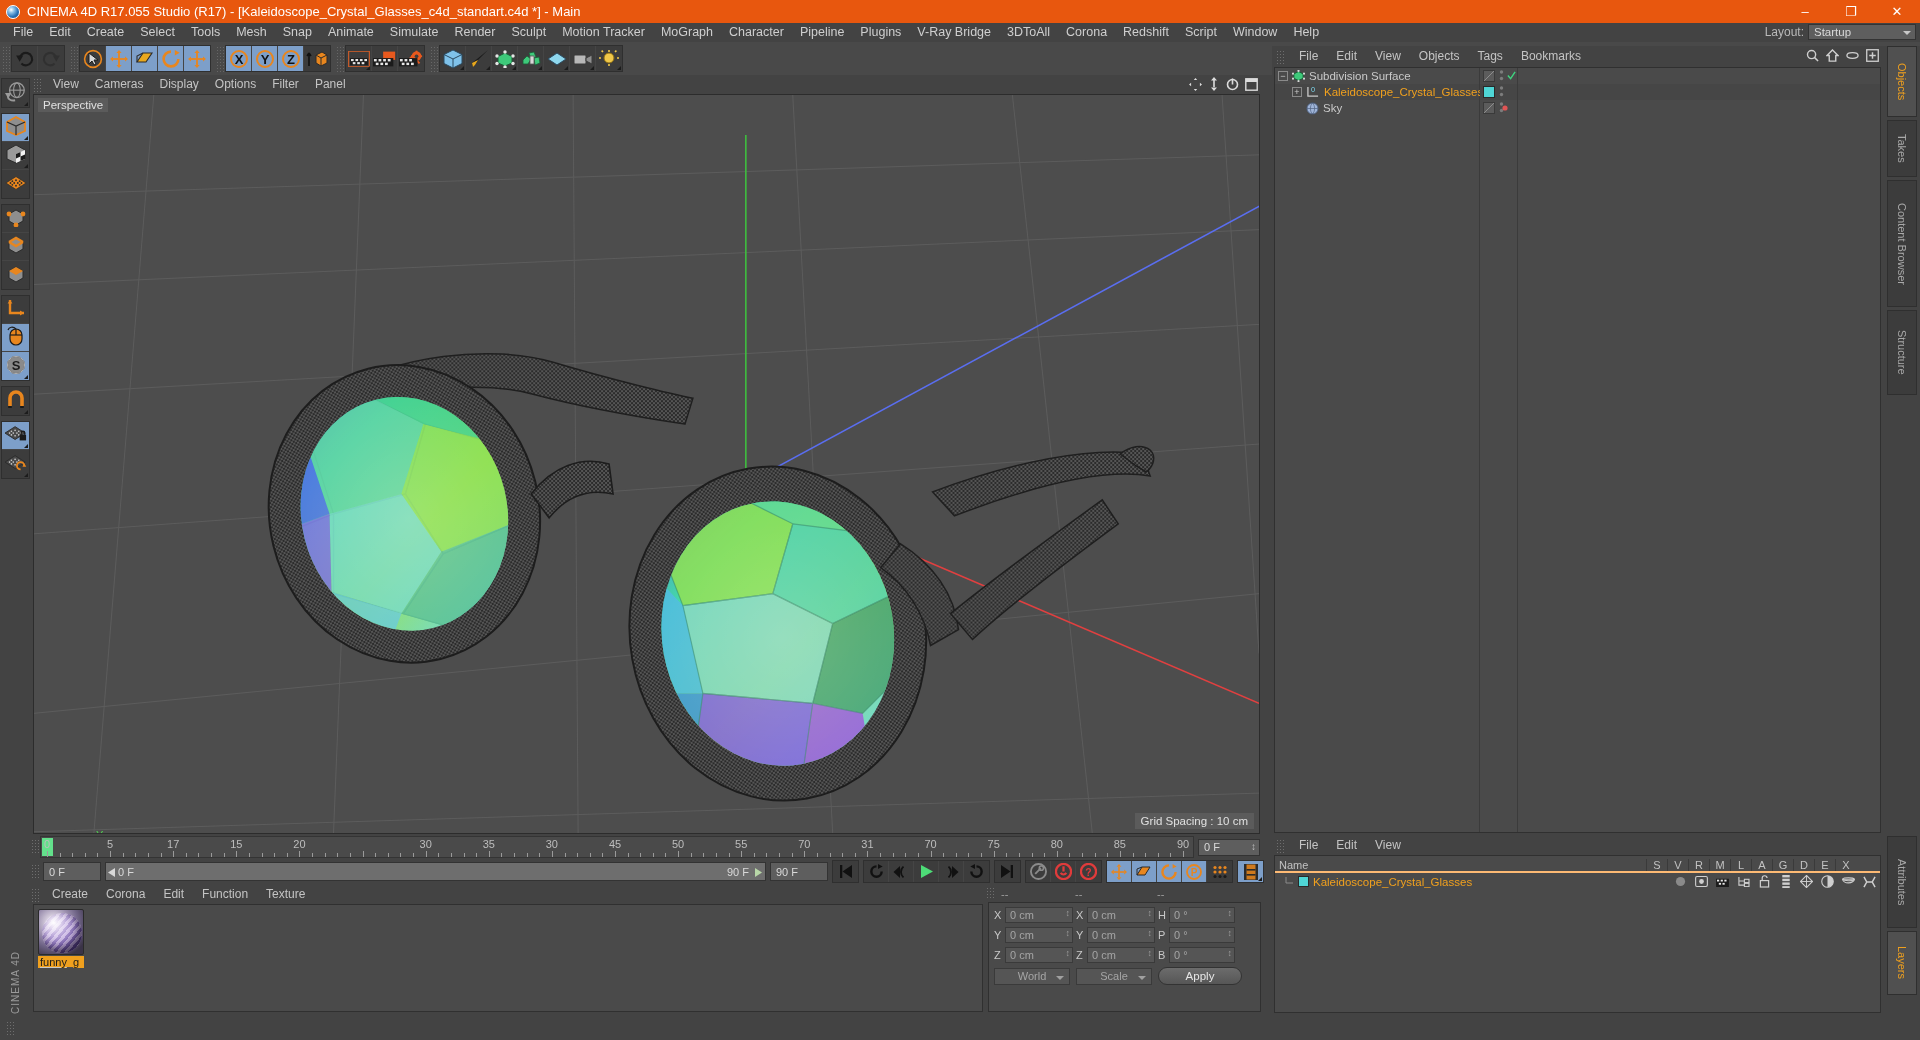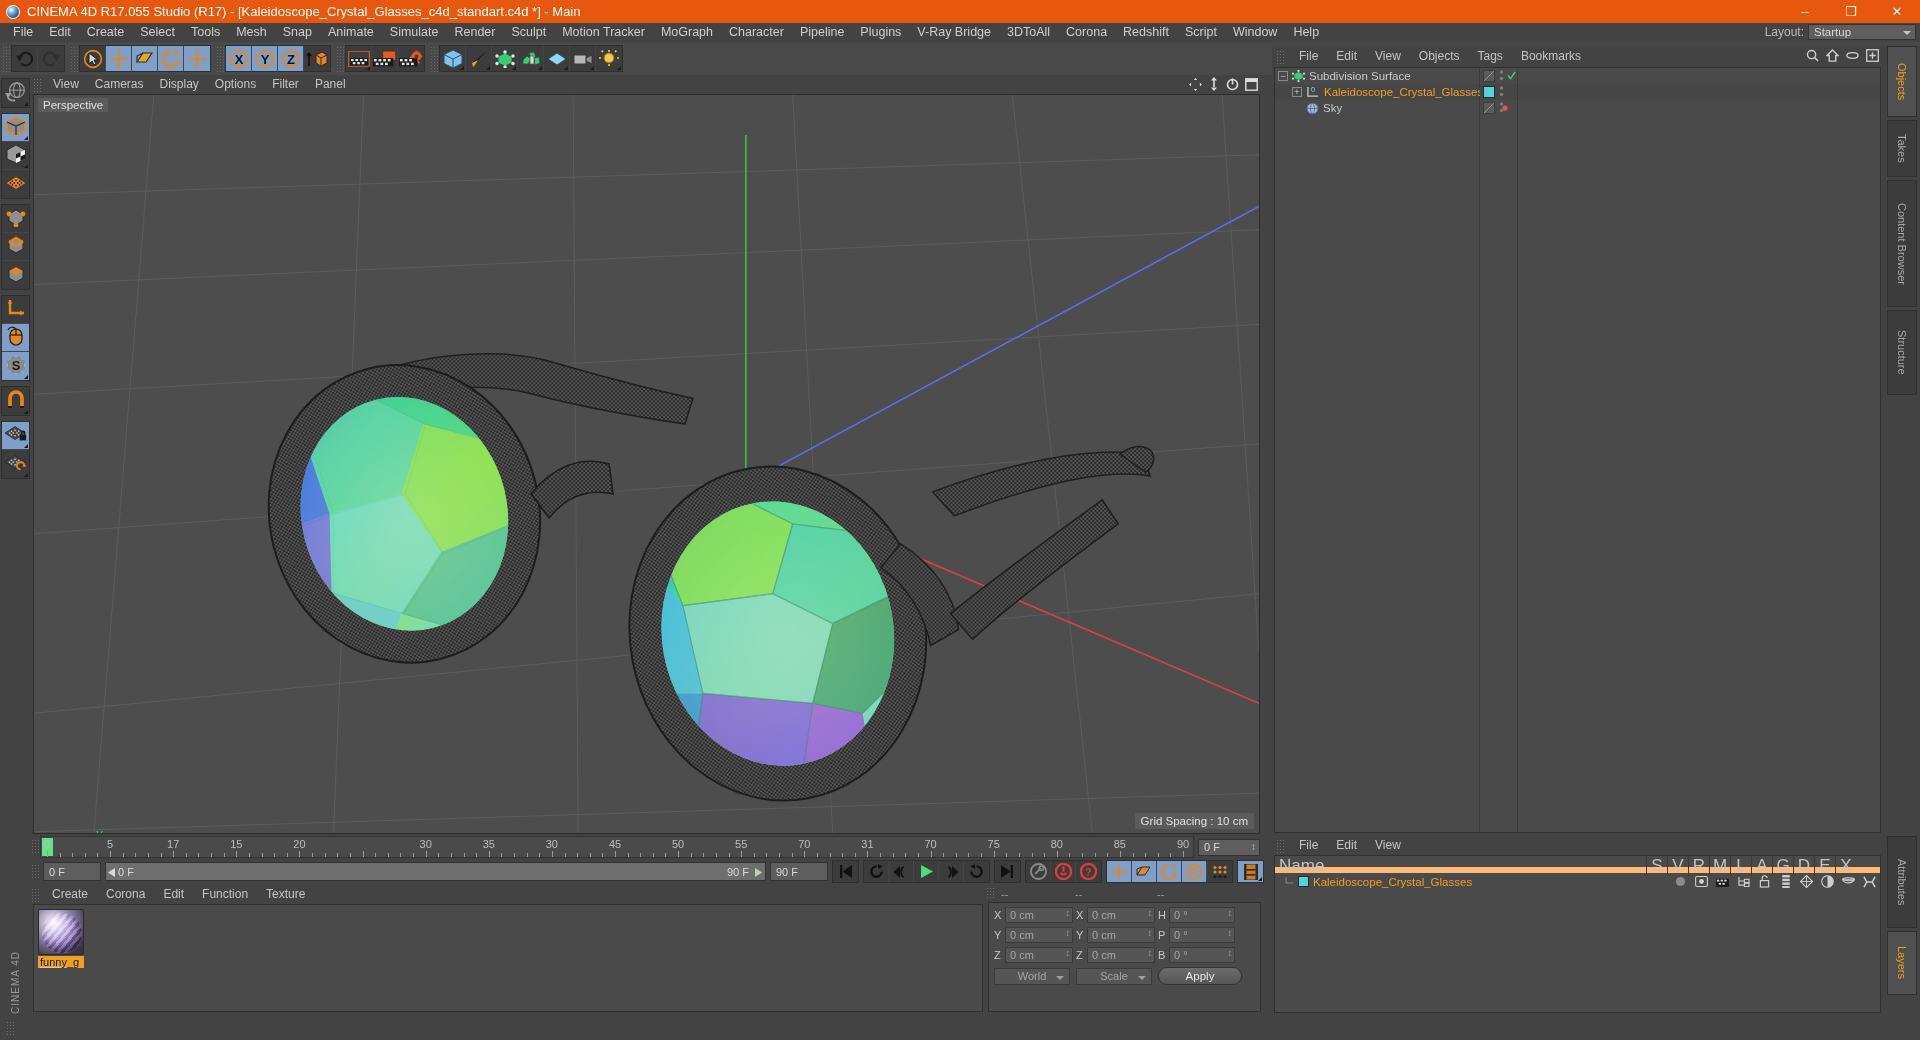--- a/index.html
+++ b/index.html
@@ -223,21 +223,21 @@
   .om-row.alt{background:#464646;}
   .om-row .txt{color:#c9c9c9;white-space:nowrap;}
   .om-row .txt.sel{color:#f0a01e;}
 
   
   .laymgr{position:absolute;left:1272px;top:836px;width:612px;height:180px;background:#434343;}
   .lm-menu{height:19px;display:flex;align-items:center;font-size:12px;color:#c4c4c4;}
   .lm-menu .grip{width:10px;height:14px;margin:0 4px;background-image:radial-gradient(circle,#6e6e6e 1px,transparent 1px);background-size:3px 3px;}
   .lm-menu .mi{padding:0 9px;line-height:19px;}
   .lm-body{position:absolute;left:2px;top:19px;right:3px;bottom:3px;background:#4a4a4a;border:1px solid #303030;}
-  .lm-head{height:17px;display:flex;align-items:flex-start;font-size:17px;color:#c2c2c2;border-bottom:6px solid #fdba74;}
+  .lm-head{height:17px;display:flex;align-items:flex-end;font-size:11px;color:#c2c2c2;border-bottom:2px solid #fdba74;}
   .lm-head .nm{flex:1;padding-left:4px;}
   .lm-head .col{width:21px;text-align:center;border-left:1px solid #3a3a3a;}
   .lm-row{height:17px;display:flex;align-items:center;font-size:11.5px;}
   .lm-row .nm{flex:1;display:flex;align-items:center;gap:4px;padding-left:10px;color:#f0a01e;}
   .lm-row .col{width:21px;display:flex;align-items:center;justify-content:center;}
 
   
   .vtabs{position:absolute;right:0;top:46px;width:36px;bottom:24px;background:#434343;}
   .vtab{
     width:30px;background:#3c3c3c;border:1px solid #2f2f2f;margin:0 0 3px 3px;

